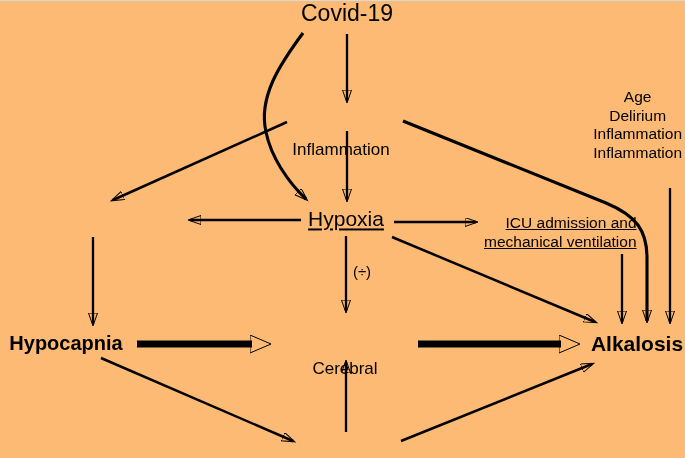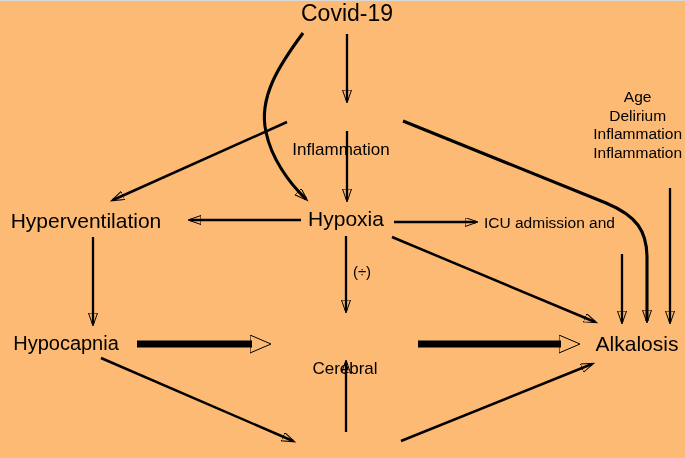--- a/index.html
+++ b/index.html
@@ -19,23 +19,23 @@
     white-space: nowrap;
     color: #000000;
     line-height: 1.1;
   }
   .center { transform: translate(-50%, -50%); text-align: center; }
   .node-xl  { font-size: 23px; }
   .node-lg  { font-size: 21px; }
   .node-lg2 { font-size: 22px; }
   .node-md  { font-size: 17px; margin-top: 33px; }
   .node-sm  { font-size: 15.5px; }
-  .bold     { font-weight: normal; }
+  .bold     { font-weight: bold; }
   .two-line { line-height: 20px; }
-  .icu-block  { text-align: right;  line-height: 18.5px; }
+  .icu-block  { text-align: right;  line-height: 18.5px; text-decoration: underline; }
   .risk-block { text-align: center; line-height: 18.7px; }
   .divide { font-size: 15px; }
   path, line { stroke: #000000; fill: none; }
   .thin  { stroke-width: 2.3px; }
   .diag  { stroke-width: 2.5px; }
   .curve { stroke-width: 3.1px; }
   .thick { stroke-width: 7px; }
 </style>
 </head>
 <body>
@@ -68,26 +68,26 @@
     <line class="thin" x1="346" y1="431" x2="346" y2="361" marker-end="url(#ah)"></line>
     <line class="diag" x1="401" y1="440" x2="592" y2="363" marker-end="url(#ah)"></line>
     <line class="thin" x1="622" y1="253" x2="622" y2="321" marker-end="url(#ah)"></line>
     <line class="thin" x1="670" y1="187" x2="670" y2="321" marker-end="url(#ah)"></line>
   </svg>
 
   <div class="lbl center node-xl" style="left:347px; top:13px;">Covid-19</div>
 
   <div class="lbl center node-md" style="left:341px; top:116px;">Inflammation</div>
 
-  <div class="lbl center node-lg" style="left:86px; top:220px;">Hyperventilation</div>
 
-  <div class="lbl center node-lg" style="left:346px; top:218px;">Hypoxia</div>
+  <div class="lbl center node-lg" style="left:346px; top:218px;text-decoration:underline;">Hypoxia</div>
 
   <div class="lbl node-sm icu-block" style="left:484px; top:213px;">
     <div>ICU admission and</div>
+    <div>mechanical ventilation</div>
   </div>
 
   <div class="lbl node-sm risk-block" style="right:3px; top:87px;">
     <div>Age</div>
     <div>Delirium</div>
     <div>Inflammation</div>
     <div>Inflammation</div>
   </div>
 
   <div class="lbl center divide" style="left:362px; top:271px;">(÷)</div>

